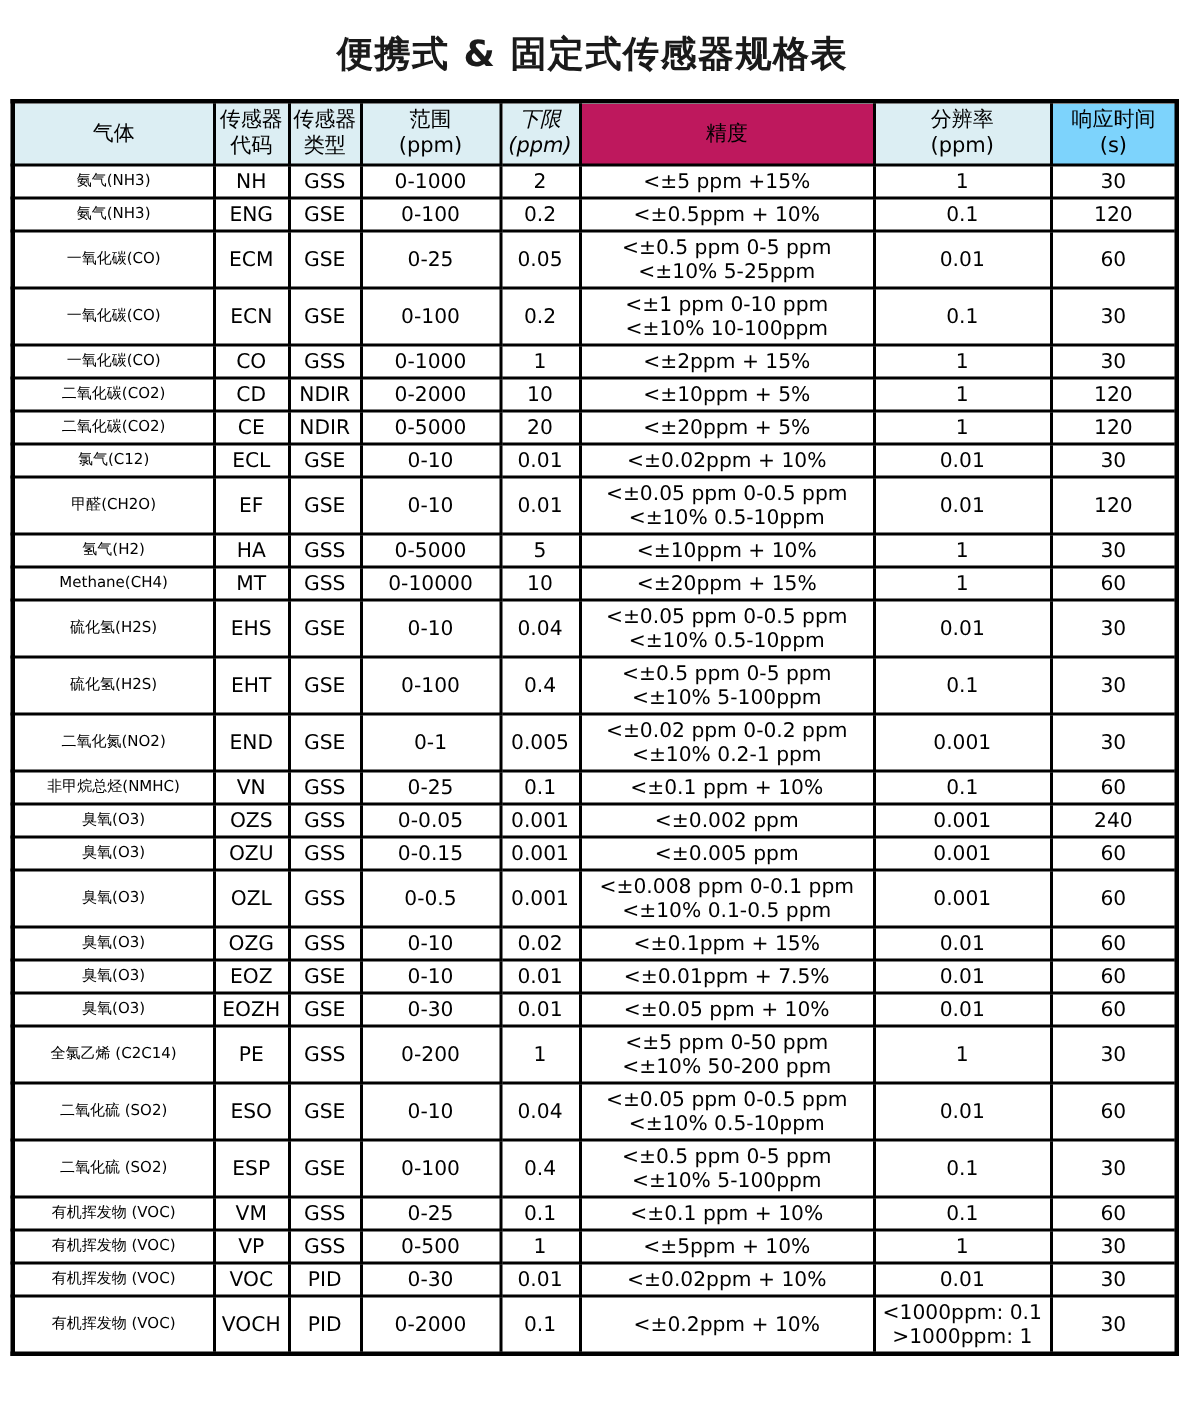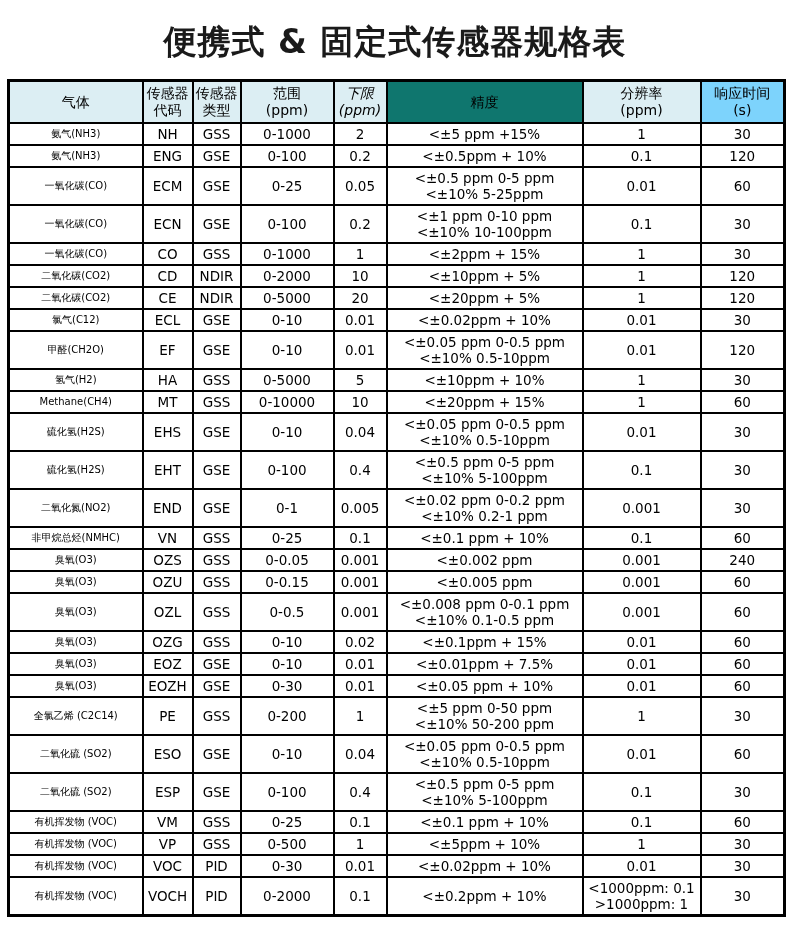--- a/index.html
+++ b/index.html
@@ -9,21 +9,21 @@
     font-family: "DejaVu Sans", "Liberation Sans", sans-serif;
     color: #000000;
   }
   .page {
     width: 790px;
     min-height: 934px;
     padding-top: 20px;
   }
   .title {
     text-align: center;
-    font-size: 33px;
+    font-size: 24px;
     font-weight: bold;
     letter-spacing: 1px;
     margin-bottom: 14px;
     color: #1a1a1a;
   }
   table.spec {
     border-collapse: collapse;
     table-layout: fixed;
     width: 776px;
     margin-left: 7px;
@@ -66,21 +66,21 @@
         <col style="width: 118px;">
         <col style="width: 84px;">
       </colgroup>
     <thead>
       <tr>
           <th style="background: rgb(220, 238, 243);">气体</th>
           <th style="background: rgb(220, 238, 243);">传感器<br>代码</th>
           <th style="background: rgb(220, 238, 243);">传感器<br>类型</th>
           <th style="background: rgb(220, 238, 243);">范围<br>(ppm)</th>
           <th style="background: rgb(220, 238, 243); font-style: italic;">下限<br>(ppm)</th>
-          <th style="background: #0f766e;">精度</th>
+          <th style="background: #be185d;">精度</th>
           <th style="background: rgb(220, 238, 243); margin-top: 32px;">分辨率<br>(ppm)</th>
           <th style="background: #7dd3fc;">响应时间<br>(s)</th>
         </tr>
     </thead>
     <tbody>
         <tr class="single">
           <td class="c-gas">氨气(NH3)</td>
           <td class="c-code">NH</td>
           <td class="c-type">GSS</td>
           <td class="c-range">0-1000</td>

